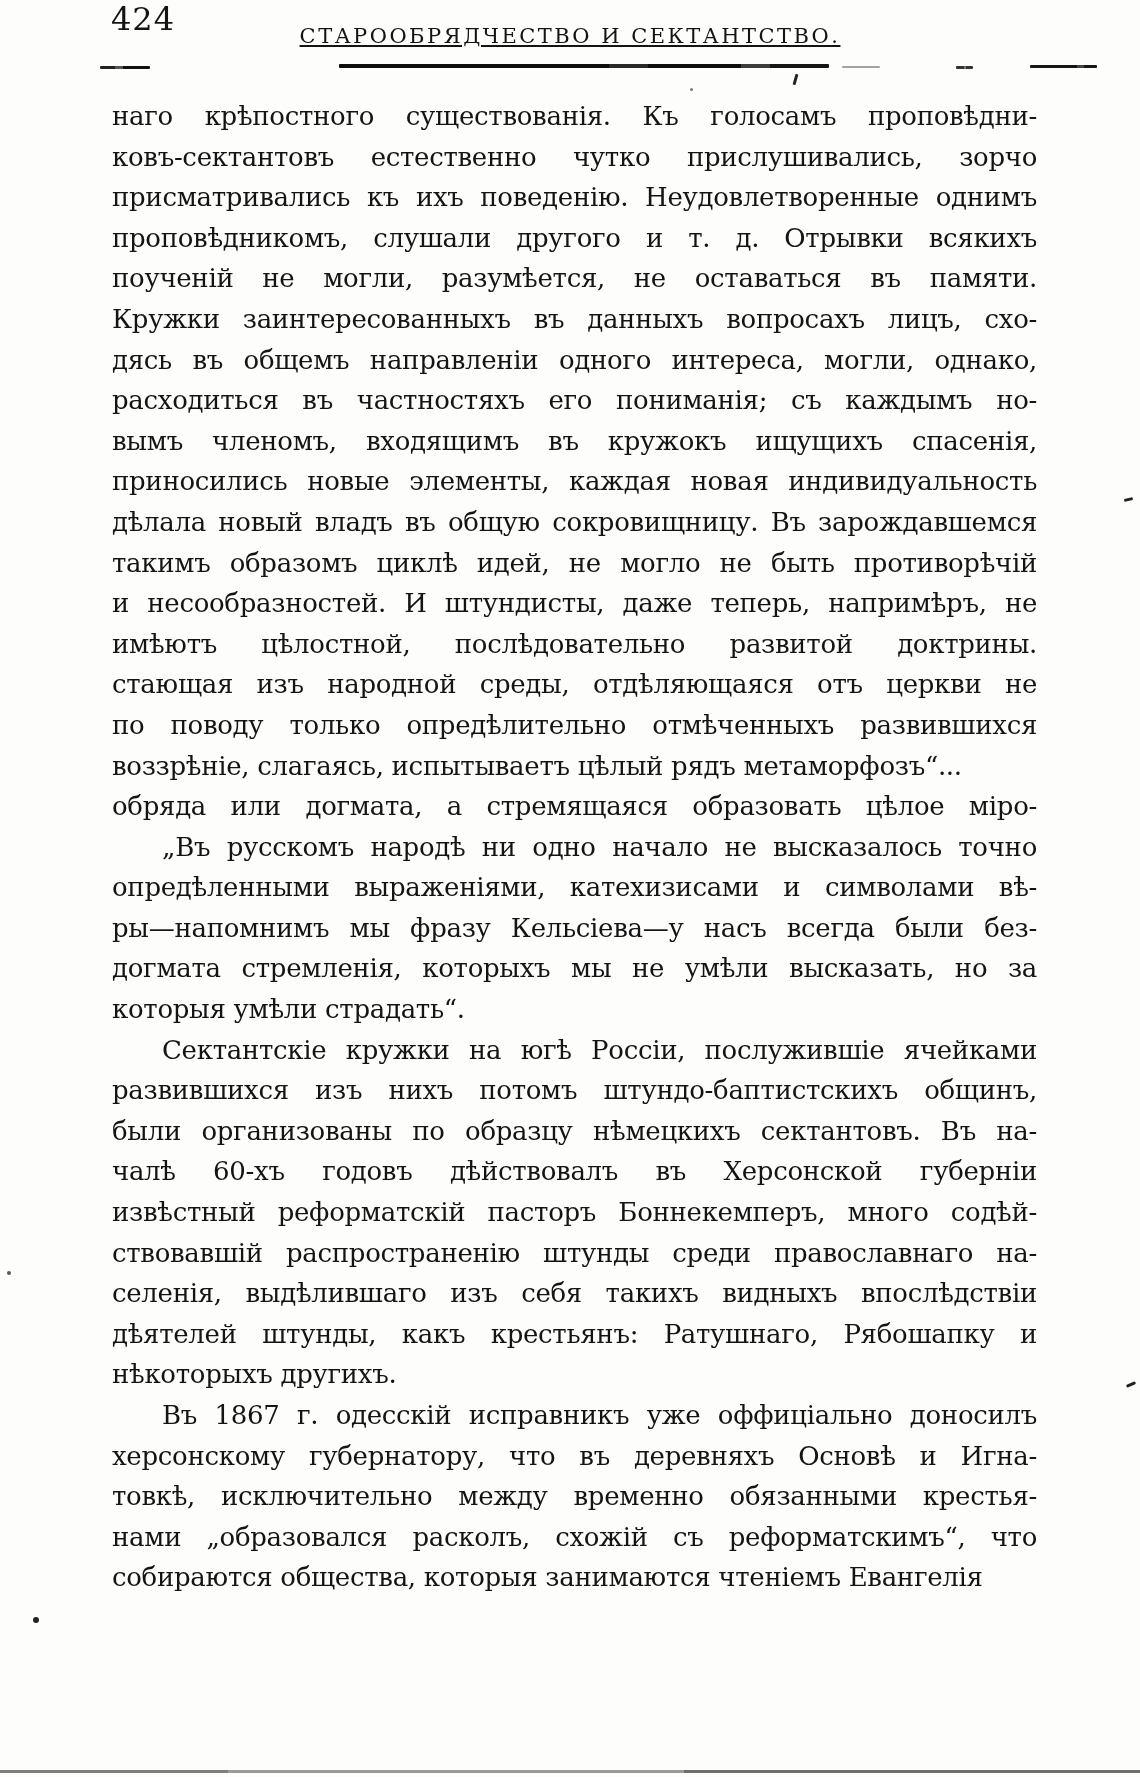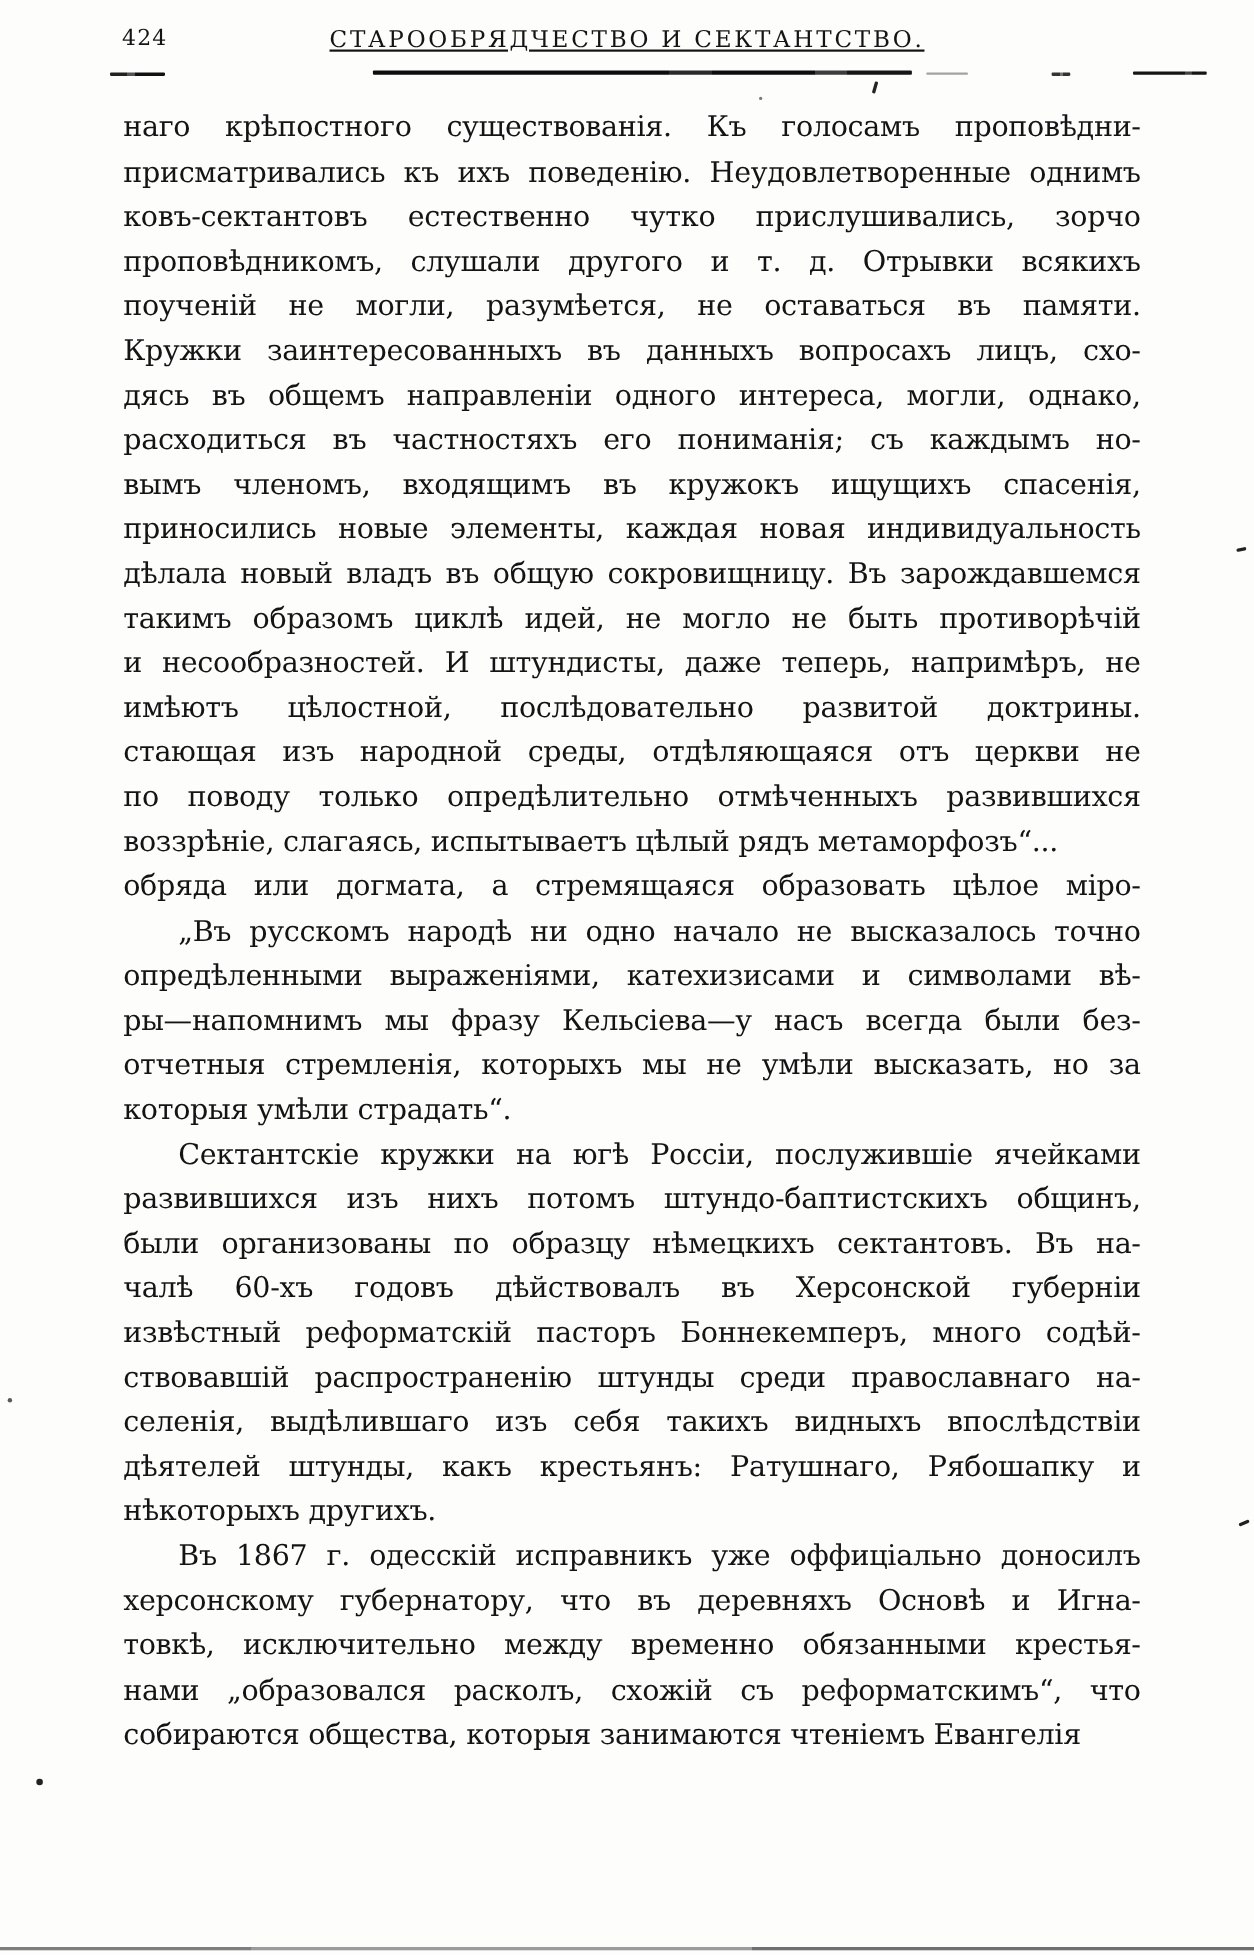--- a/index.html
+++ b/index.html
@@ -9,22 +9,22 @@
     font-family: "DejaVu Serif", "Liberation Serif", serif;
     color: #141414;
     overflow: hidden;
   }
   .page {
     position: absolute; left: 0; top: 0;
     width: 1140px; height: 1777px;
     background: #fdfdfc;
   }
   .page-number {
-    position: absolute; left: 111px; top: 22px;
-    font-size: 20px; letter-spacing: 1px;
+    position: absolute; left: 111px; top: 0;
+    font-size: 32px; letter-spacing: 1px;
   }
   .running-title {
     position: absolute; left: 0; top: 24px; width: 1140px;
     text-align: center;
     font-size: 21px; letter-spacing: 2.5px;
     white-space: nowrap;
     text-decoration: underline;
   }
   .rule { position: absolute; background: #1b1b1b; border-radius: 1px; }
   .rule-a { left: 100px; top: 66px; width: 50px; height: 3px;
@@ -76,43 +76,43 @@
   <div class="rule rule-a"></div>
   <div class="rule rule-b"></div>
   <div class="rule rule-c"></div>
   <div class="rule rule-d"></div>
   <div class="rule rule-e"></div>
   <div class="rule rule-tick"></div>
 
   <div class="body-text">
       <div class="para">
         <div class="line">наго крѣпостного существованія. Къ голосамъ проповѣдни-</div>
+        <div class="line">ковъ-сектантовъ естественно чутко прислушивались, зорчо</div>
         <div class="line">присматривались къ ихъ поведенію. Неудовлетворенные однимъ</div>
-        <div class="line">ковъ-сектантовъ естественно чутко прислушивались, зорчо</div>
         <div class="line">проповѣдникомъ, слушали другого и т. д. Отрывки всякихъ</div>
         <div class="line">поученій не могли, разумѣется, не оставаться въ памяти.</div>
         <div class="line">Кружки заинтересованныхъ въ данныхъ вопросахъ лицъ, схо-</div>
         <div class="line">дясь въ общемъ направленіи одного интереса, могли, однако,</div>
         <div class="line">расходиться въ частностяхъ его пониманія; съ каждымъ но-</div>
         <div class="line">вымъ членомъ, входящимъ въ кружокъ ищущихъ спасенія,</div>
         <div class="line">приносились новые элементы, каждая новая индивидуальность</div>
         <div class="line">дѣлала новый владъ въ общую сокровищницу. Въ зарождавшемся</div>
         <div class="line">такимъ образомъ циклѣ идей, не могло не быть противорѣчій</div>
         <div class="line">и несообразностей. И штундисты, даже теперь, напримѣръ, не</div>
         <div class="line">имѣютъ цѣлостной, послѣдовательно развитой доктрины.</div>
         <div class="line">стающая изъ народной среды, отдѣляющаяся отъ церкви не</div>
         <div class="line">по поводу только опредѣлительно отмѣченныхъ развившихся</div>
         <div class="line last">воззрѣніе, слагаясь, испытываетъ цѣлый рядъ метаморфозъ“...</div>
         <div class="line">обряда или догмата, а стремящаяся образовать цѣлое міро-</div>
       </div>
       <div class="para indent">
         <div class="line">„Въ русскомъ народѣ ни одно начало не высказалось точно</div>
         <div class="line">опредѣленными выраженіями, катехизисами и символами вѣ-</div>
         <div class="line">ры—напомнимъ мы фразу Кельсіева—у насъ всегда были без-</div>
-        <div class="line">отчетныя стремленія, которыхъ мы не умѣли высказать, но за</div>
+        <div class="line">догмата стремленія, которыхъ мы не умѣли высказать, но за</div>
         <div class="line last">которыя умѣли страдать“.</div>
       </div>
       <div class="para indent">
         <div class="line">Сектантскіе кружки на югѣ Россіи, послужившіе ячейками</div>
         <div class="line">развившихся изъ нихъ потомъ штундо-баптистскихъ общинъ,</div>
         <div class="line">были организованы по образцу нѣмецкихъ сектантовъ. Въ на-</div>
         <div class="line">чалѣ 60-хъ годовъ дѣйствовалъ въ Херсонской губерніи</div>
         <div class="line">извѣстный реформатскій пасторъ Боннекемперъ, много содѣй-</div>
         <div class="line">ствовавшій распространенію штунды среди православнаго на-</div>
         <div class="line">селенія, выдѣлившаго изъ себя такихъ видныхъ впослѣдствіи</div>

